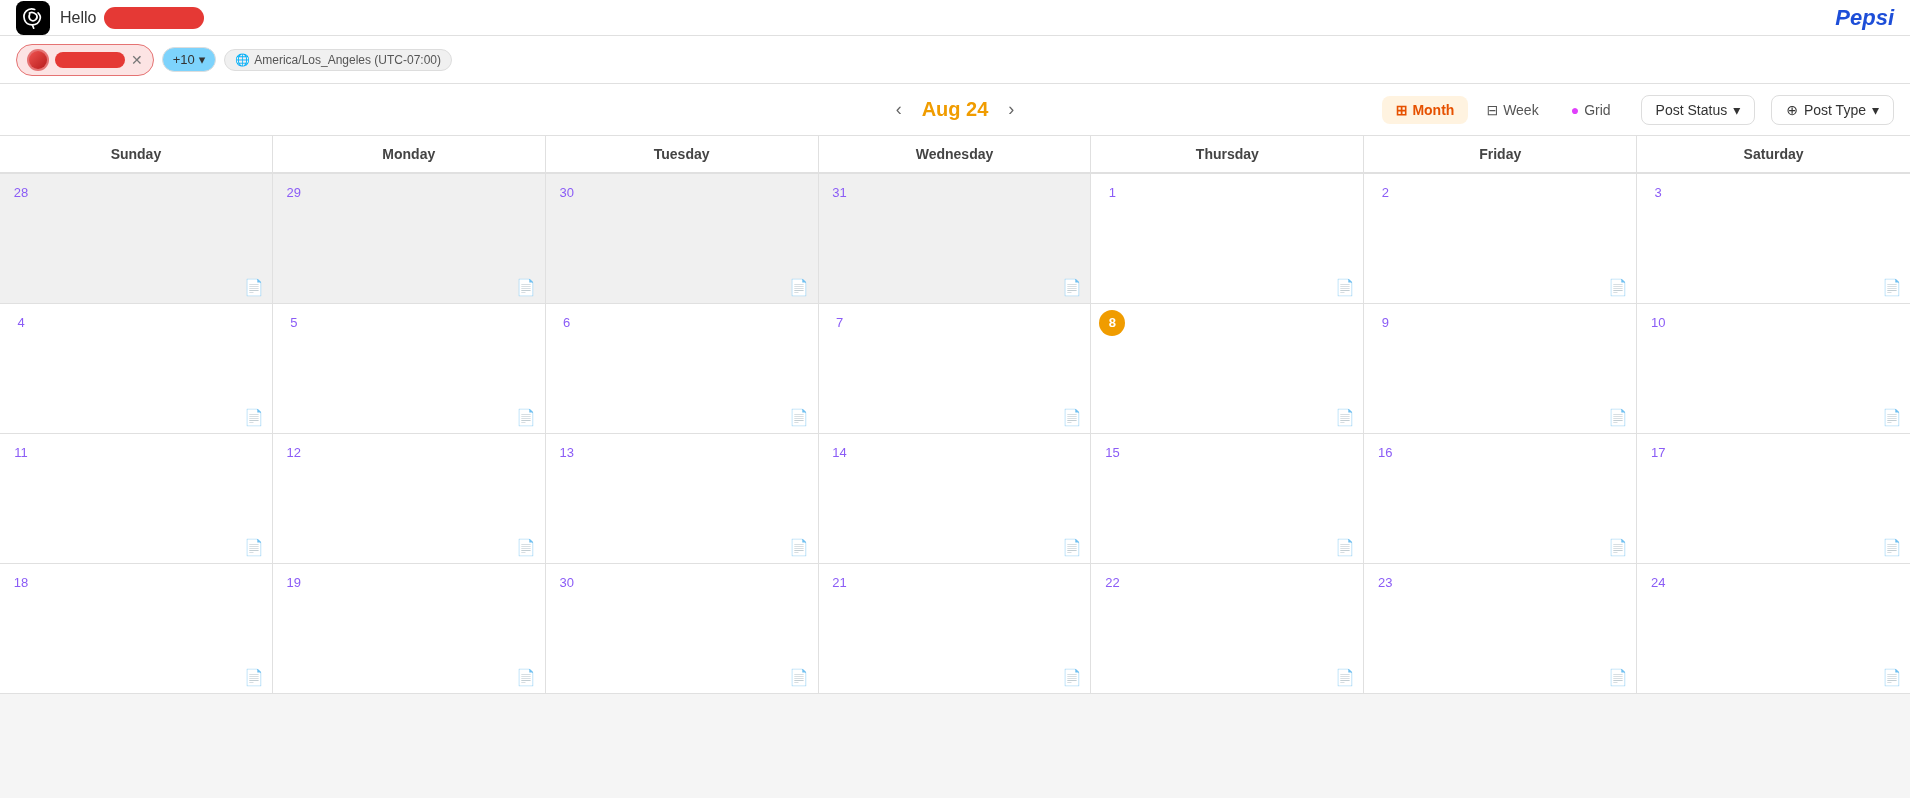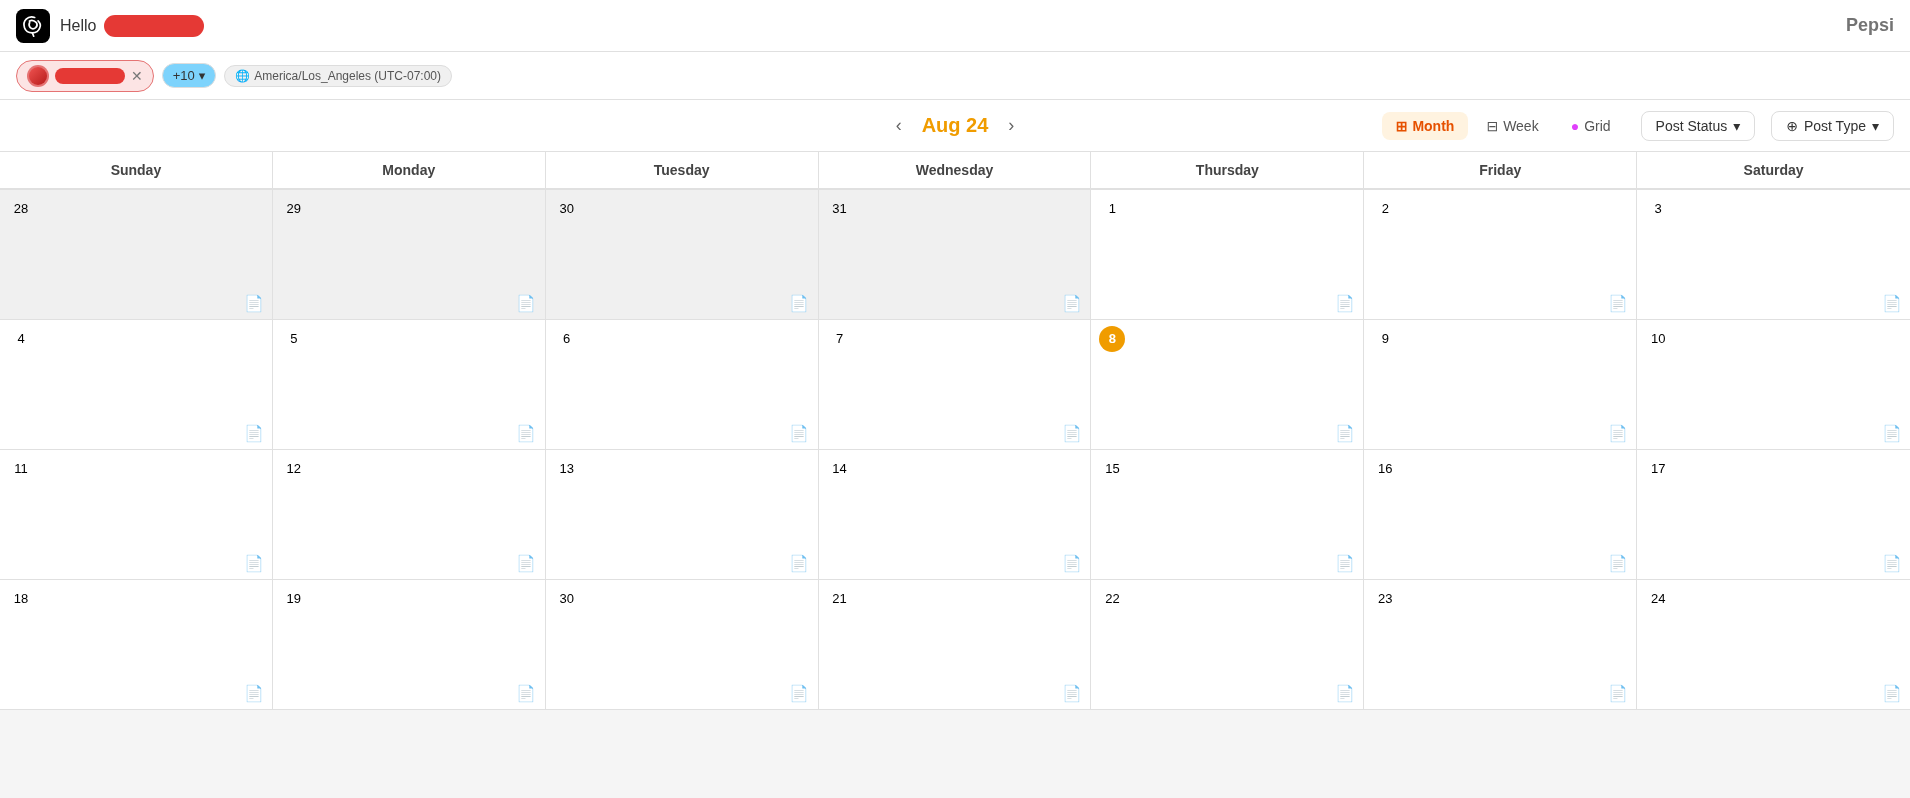--- a/index.html
+++ b/index.html
@@ -5,21 +5,21 @@
     * { box-sizing: border-box; margin: 0; padding: 0; }
     body { font-family: -apple-system, BlinkMacSystemFont, 'Segoe UI', sans-serif; background: #f5f5f5; color: #333; }
 
     
     .topbar {
       display: flex;
       align-items: center;
       padding: 10px 16px;
       background: #fff;
       border-bottom: 1px solid #e0e0e0;
-      height: 52px;
+      height: 36px;
     }
     .topbar-logo {
       width: 34px;
       height: 34px;
       margin-right: 10px;
       flex-shrink: 0;
     }
     .topbar-hello {
       font-size: 16px;
       font-weight: 500;
@@ -27,23 +27,24 @@
     }
     .topbar-name-redacted {
       background: #e53935;
       border-radius: 12px;
       width: 100px;
       height: 22px;
       display: inline-block;
     }
     .topbar-right {
       margin-left: auto;
-      font-size: 18px;
+      font-size: 22px;
       font-weight: 600;
-      color: #737373;
+      color: #1d4ed8;
+      font-style: italic;
     }
 
     
     .filterbar {
       display: flex;
       align-items: center;
       padding: 8px 16px;
       background: #fff;
       border-bottom: 1px solid #e0e0e0;
       gap: 8px;
@@ -220,21 +221,21 @@
     .calendar-cell:nth-child(7n) { border-right: none; }
     .calendar-cell.other-month {
       background: #f0f0f0;
     }
     .calendar-cell.current-month {
       background: #fff;
     }
     .day-number {
       font-size: 13px;
       font-weight: 500;
-      color: #000000;
+      color: #8b5cf6;
       display: inline-block;
       width: 26px;
       height: 26px;
       line-height: 26px;
       text-align: center;
       border-radius: 50%;
     }
     .day-number.today {
       background: #f09c00;
       color: #fff;

